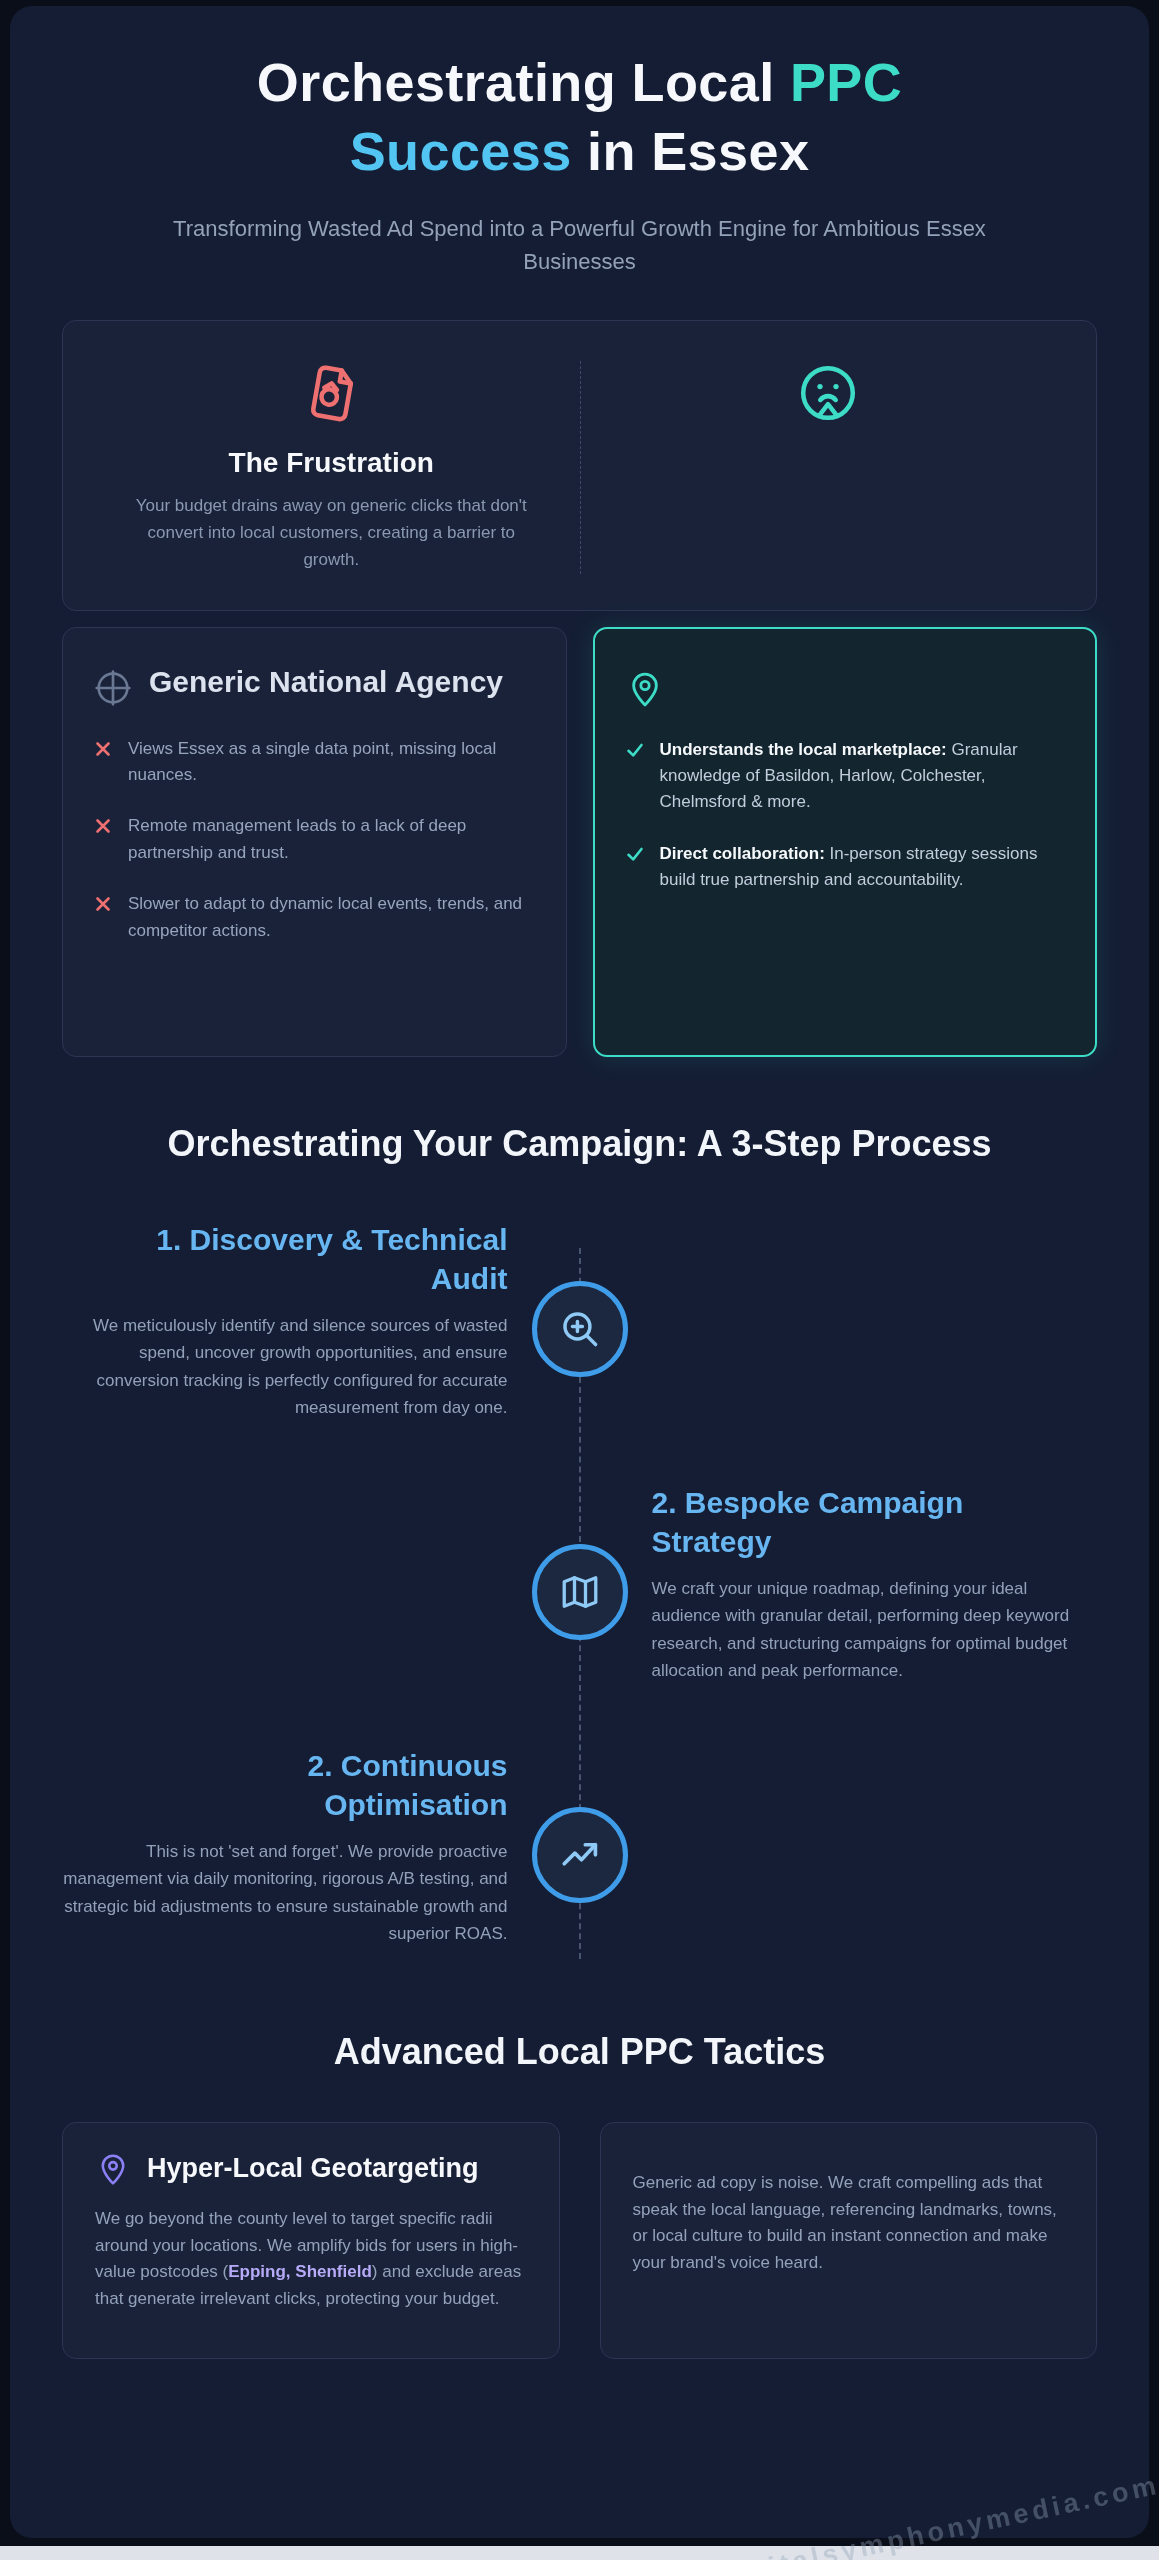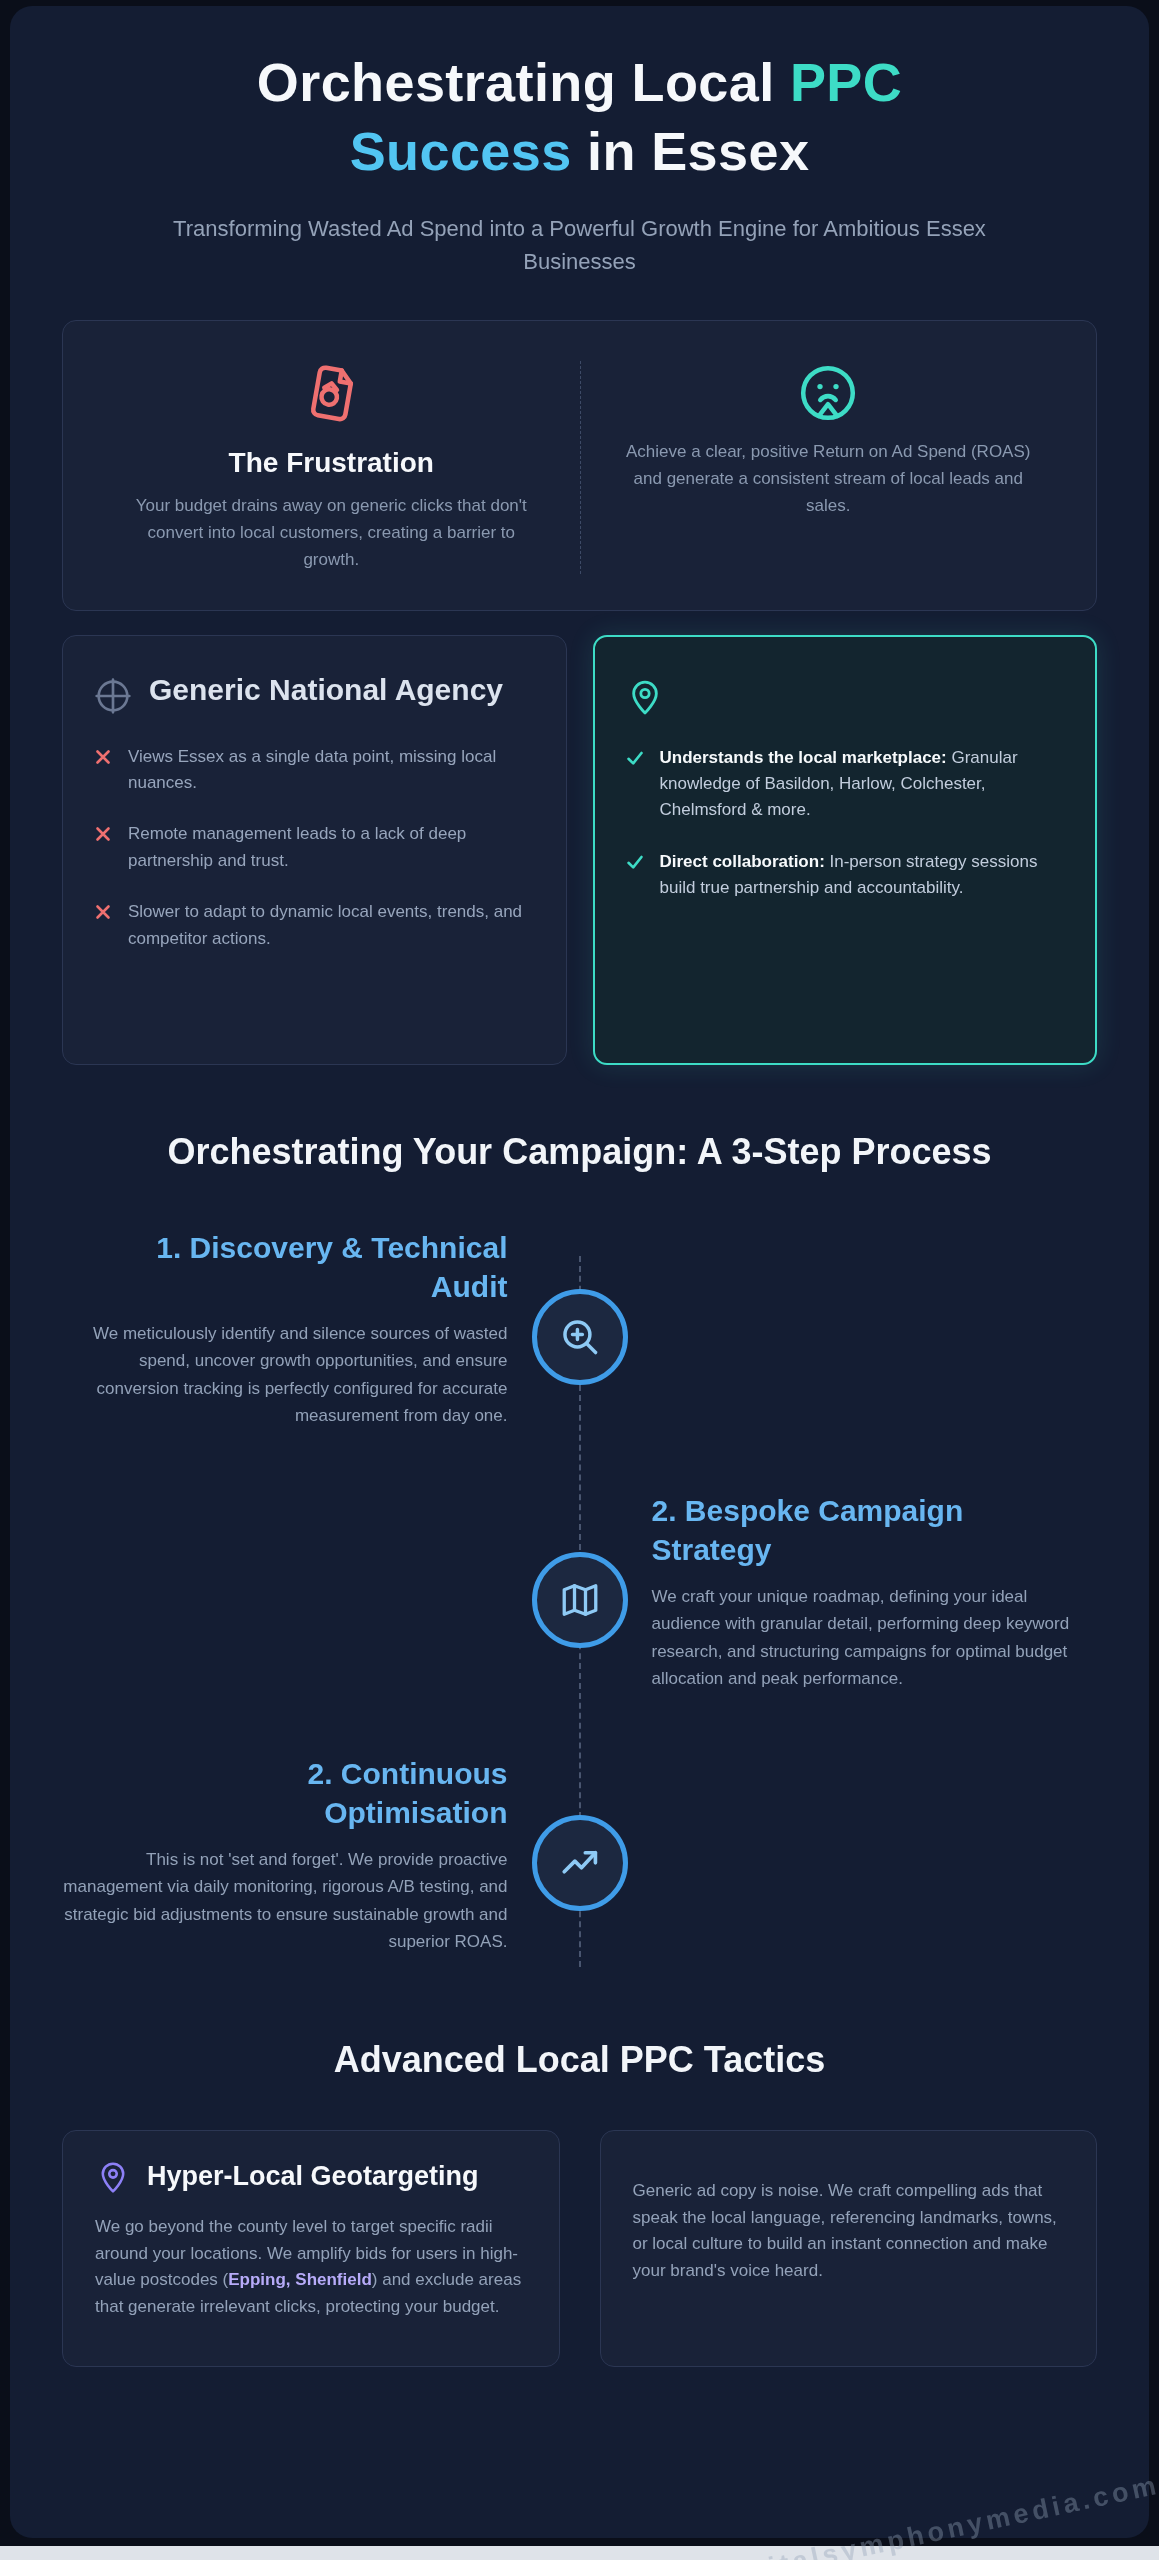--- a/index.html
+++ b/index.html
@@ -37,21 +37,21 @@
   .icon-coral{color:var(--coral,#ef7070);}
   .icon-teal{color:var(--teal,#3ddcc6);}
   .hero-title{margin-top:22px;font-size:28px;font-weight:bold;color:#f6f8fb;}
   .hero-text{margin:14px auto 0;font-size:17px;line-height:1.58;color:#8a99b0;max-width:445px;}
   
   .section-heading{
     margin:64px auto 0;text-align:center;font-size:36px;font-weight:bold;
     color:#f2f5f9;line-height:1.3;max-width:900px;
   }
   
-  .compare-grid{margin-top:24px;display:grid;grid-template-columns:1fr 1fr;gap:26px;align-items:stretch;}
+  .compare-grid{margin-top:16px;display:grid;grid-template-columns:1fr 1fr;gap:26px;align-items:stretch;}
   .compare-card{border-radius:14px;padding:34px 30px 28px;box-sizing:border-box;min-height:430px;}
   .compare-card.generic{background:#192238;border:1px solid #2b3653;}
   .compare-card.specialist{
     background:#13252f;border:2px solid var(--teal,#3ddcc6);
     box-shadow:0 0 26px rgba(61,220,198,.14);
   }
   .compare-head{display:flex;gap:16px;align-items:flex-start;}
   .compare-head .head-icon{width:40px;height:40px;flex:none;margin-top:6px;}
   .generic .head-icon{color:#6b7893;}
   .specialist .head-icon{color:var(--teal,#3ddcc6);}
@@ -134,21 +134,20 @@
       <div class="hero-col">
         <span class="hero-icon icon-teal">
           <svg viewBox="0 0 24 24" width="64" height="64" fill="none" stroke="currentColor" stroke-width="1.7" stroke-linecap="round" stroke-linejoin="round">
             <circle cx="12" cy="12" r="9.3"></circle>
             <circle cx="9" cy="9.6" r="1" fill="currentColor" stroke="none"></circle>
             <circle cx="15" cy="9.6" r="1" fill="currentColor" stroke="none"></circle>
             <path d="M9.1 14.6c1.6-1.9 4.2-1.9 5.8 0"></path>
             <path d="M8.6 20.6l3.4-4.4 3.4 4.4"></path>
           </svg>
         </span>
-        <p class="hero-text">Achieve a clear, positive Return on Ad Spend (ROAS) and generate a consistent stream of local leads and sales.</p>
       </div>
     </div>
 
 
     <div class="compare-grid">
       <div class="compare-card generic">
         <div class="compare-head">
           <span class="head-icon">
             <svg viewBox="0 0 24 24" width="40" height="40" fill="none" stroke="currentColor" stroke-width="1.6" stroke-linecap="round">
               <circle cx="12" cy="12" r="8.6"></circle>

